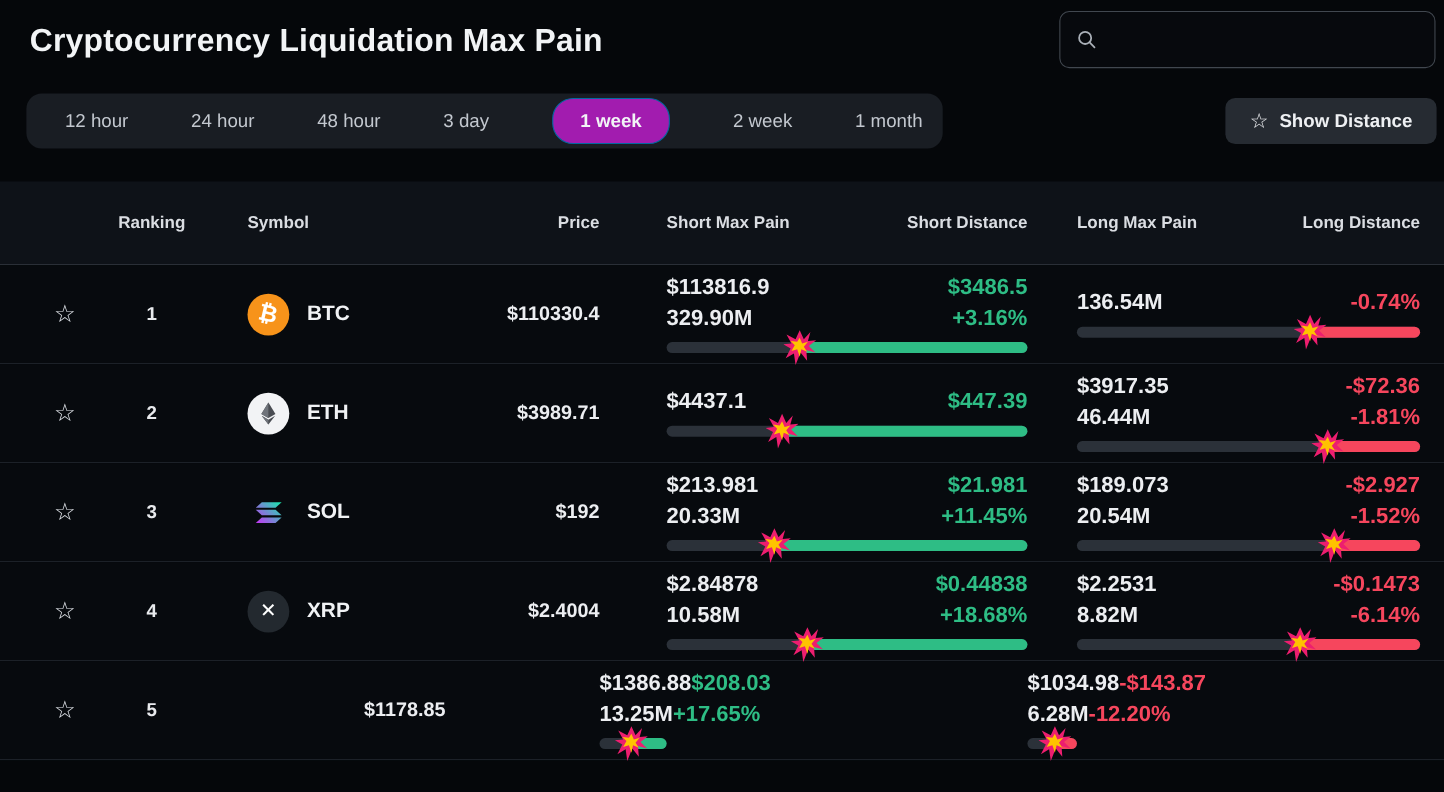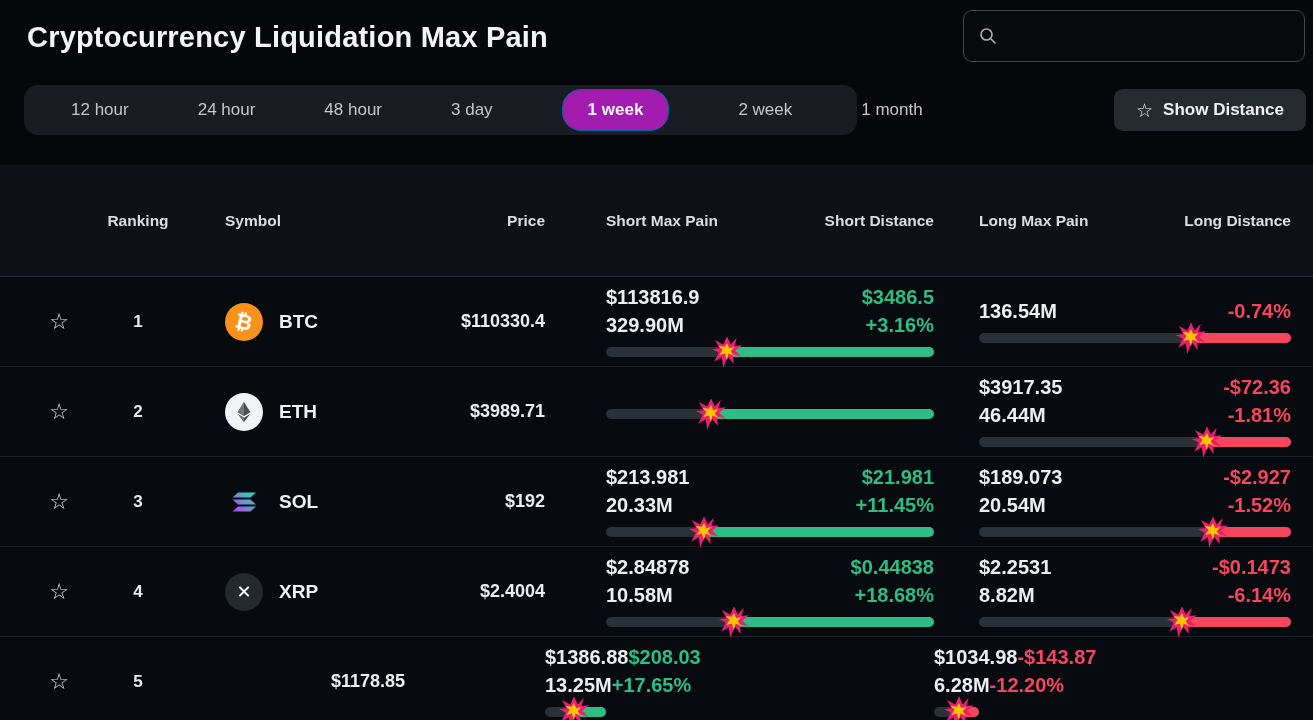--- a/index.html
+++ b/index.html
@@ -25,40 +25,40 @@
     flex:1; background:transparent; border:none; outline:none; color:#e8eaed;
     font-size:16px; font-family:inherit;
   }
   
   .controls{display:flex; justify-content:space-between; align-items:center; margin:23px 7px 0 24px;}
   .tabs{
     display:flex; align-items:center; gap:57px; background:#191d23; border-radius:14px;
     height:50px; padding:0 35px; width:833px;
   }
   .tab{
-    font-size:17px; font-weight:500; color:#c3c8cf; cursor:pointer; white-space:nowrap;margin-left:12px;
+    font-size:17px; font-weight:500; color:#c3c8cf; cursor:pointer; white-space:nowrap;
   }
   .tab.active{
     background:#a21caf; color:#f2f4f6; font-weight:600;
     padding:10px 25px; border-radius:19px; border:1px solid #0369a1;
   }
   .fav-btn{
     display:flex; align-items:center; gap:10px; background:#262b32; border-radius:9px;
     height:42px; padding:0 22px; font-size:17px; font-weight:700; color:#eef0f3; cursor:pointer;
   }
   .fav-btn .star{font-size:19px; font-weight:400; color:#eef0f3;}
   
   .table{margin-top:30px;}
   .grid{
     display:grid;
     grid-template-columns:64px 94px 220px 140px 61px 328px 45px 312px;
     align-items:center;
     padding-left:27px;
   }
-  .thead{height:112px; background:#0e1218; border-bottom:1px solid #2a2f37;}
+  .thead{height:76px; background:#0e1218; border-bottom:1px solid #2a2f37;}
   .th{font-size:15.5px; font-weight:700; color:#dadde2;}
   .th.center{text-align:center;}
   .th.right{text-align:right;}
   .th-pair{display:flex; justify-content:space-between; align-items:center;}
   .sym-pad{padding-left:2px;}
   .trow{height:90px; border-bottom:1px solid #1c2128; background:#070a0e;}
   .cell-star{font-size:22px; color:#dfe3e8; text-align:center; cursor:pointer; line-height:1;}
   .cell-rank{font-size:17px; font-weight:600; text-align:center; color:#e8eaed;}
   .cell-symbol{display:flex; align-items:center; gap:16px;}
   .coin{
@@ -217,20 +217,24 @@
       <span class="coin eth">
           <svg width="24" height="24">
             <use href="#ethlogo"></use>
           </svg>
         </span>
       <span class="sym-label">ETH</span>
     </div>
     <div class="cell-price">$3989.71</div>
     <div></div>
     <div class="pain-group">
+      <div class="line">
+          <span class="val">$4437.1</span>
+          <span class="pos">$447.39</span>
+        </div>
       <div class="bar green">
         <div class="fill" style="width: 68%;"></div>
           <svg class="marker" style="left: 32%;">
             <use href="#burst"></use>
           </svg>
       </div>
     </div>
     <div></div>
     <div class="pain-group">
       <div class="line">

